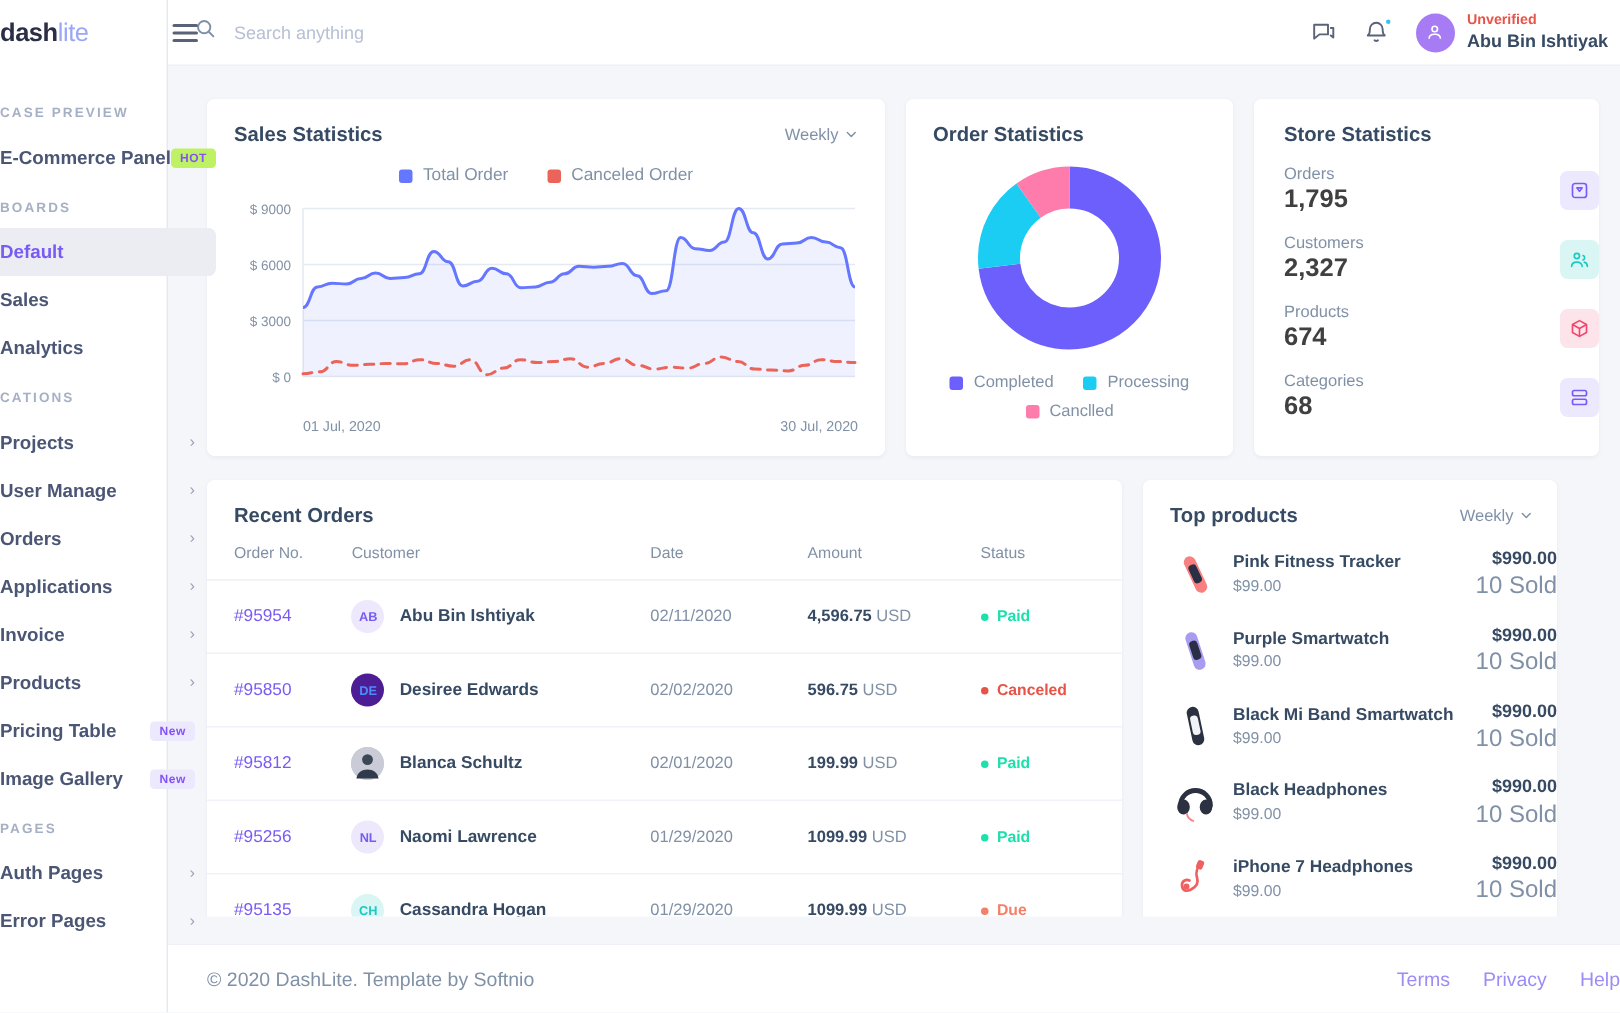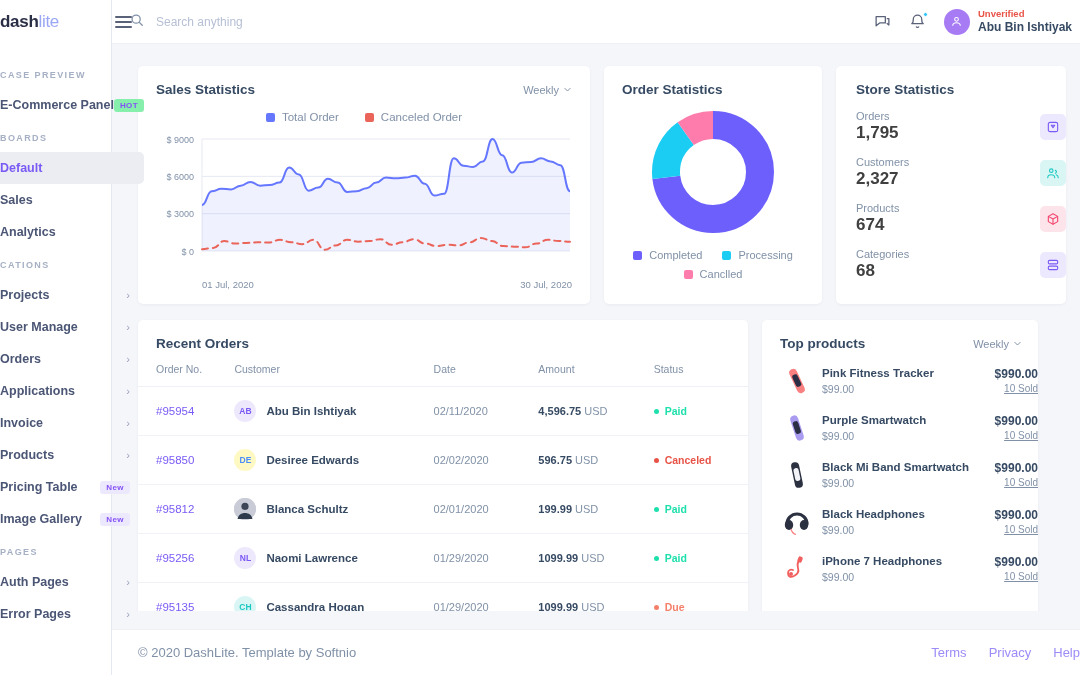--- a/index.html
+++ b/index.html
@@ -36,21 +36,21 @@
     padding: 9px 14px 9px 34px; font-size: 12.5px; font-weight: 700;
     color: #4b5675; cursor: pointer; white-space: nowrap;
     border-radius: 0 4px 4px 0; margin-right: 2px;
   }
   .sb-item.active { background: #ecedf3; color: #7a5af5; border-radius: 0 5px 5px 0; }
   .sb-item .chev { color: #9aa3bb; font-size: 11px; font-weight: 400; }
   .badge {
     font-size: 8px; font-weight: 700; letter-spacing: .4px;
     padding: 2px 6px; border-radius: 3px; background: #ece9fe; color: #8552f5;
   }
-  .badge.hot { background: #86efac; color: #8552f5; }
+  .badge.hot { background: #bef264; color: #8552f5; }
 
   
   .main { flex: 1; display: flex; flex-direction: column; height: 675px; overflow: hidden; }
   .topbar {
     height: 44px; background: #fff; display: flex; align-items: center;
     padding: 0 0 0 18px; border-bottom: 1px solid #eef0f6; flex: 0 0 44px;
   }
   .search { display: flex; align-items: center; gap: 12px; flex: 1; }
   .search-txt { font-size: 12px; color: #b6bfd4; }
   .top-right { display: flex; align-items: center; gap: 18px; padding-right: 8px; }
@@ -130,21 +130,21 @@
   
   .topprod { width: 276px; padding: 16px 0 14px 18px; }
   .tp-head { display: flex; justify-content: space-between; align-items: center; padding-right: 16px; }
   .p-row { display: flex; align-items: center; gap: 8px; margin-top: 13px; }
   .p-thumb { width: 34px; height: 34px; flex: 0 0 34px; display: flex; align-items: center; justify-content: center; }
   .p-info { flex: 1; line-height: 1.35; }
   .p-name { font-size: 11.5px; font-weight: 700; color: #364a63; white-space: nowrap; }
   .p-price { font-size: 10.5px; color: #8091a7; }
   .p-right { text-align: right; line-height: 1.35; white-space: nowrap; }
   .p-total { font-size: 12px; font-weight: 700; color: #364a63; }
-  .p-sold { font-size: 10px; color: #8091a7; text-decoration: underline; }
+  .p-sold { font-size: 16px; color: #8091a7; }
 
   .footer {
     height: 46px; border-top: 1px solid #eef0f6; background: #fff;
     display: flex; align-items: center; justify-content: space-between;
     padding: 0 0 0 26px; font-size: 13px; color: #8091a7; flex: 0 0 46px; margin-top: 18px;
   }
   .f-links { display: flex; gap: 22px; }
   .f-links a { color: #9b8cf7; text-decoration: none; }
 </style>
 </head>
@@ -425,21 +425,21 @@
                   <td class="c3"><span class="date">02/11/2020</span></td>
                   <td class="c4"><span class="amt">4,596.75 <span>USD</span></span></td>
                   <td class="c5">
                     <span class="status" style="color:#1ee0ac"><span class="sdot" style="background:#1ee0ac"></span>Paid</span>
                   </td>
                 </tr>
                 <tr>
                   <td class="c1"><span class="onum">#95850</span></td>
                   <td class="c2">
                     <div class="cust">
-                      <div class="av" style="background: #fef9c3; color: rgb(75, 141, 248);">DE</div>
+                      <div class="av" style="background: #4c1d95; color: rgb(75, 141, 248);">DE</div>
                       <span class="cname">Desiree Edwards</span>
                     </div>
                   </td>
                   <td class="c3"><span class="date">02/02/2020</span></td>
                   <td class="c4"><span class="amt">596.75 <span>USD</span></span></td>
                   <td class="c5">
                     <span class="status" style="color:#e85347"><span class="sdot" style="background:#e85347"></span>Canceled</span>
                   </td>
                 </tr>
                 <tr>

